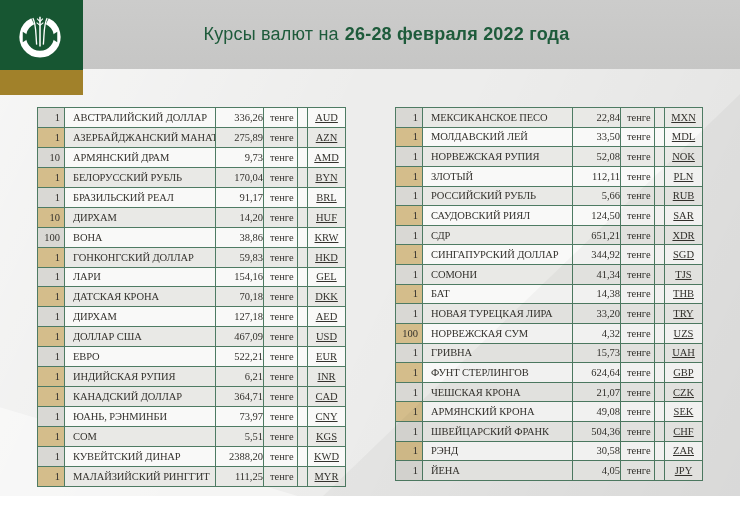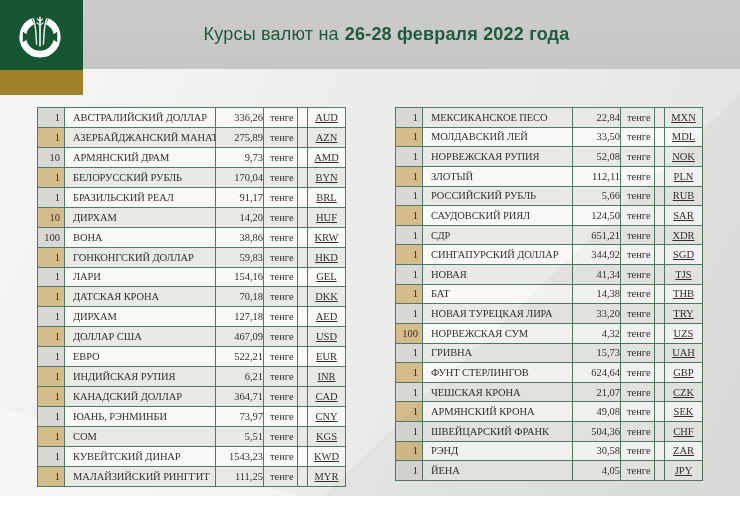--- a/index.html
+++ b/index.html
@@ -234,21 +234,21 @@
           <td class="qty">1</td>
           <td class="name">СОМ</td>
           <td class="rate">5,51</td>
           <td class="unit">тенге</td>
           <td class="gap"></td>
           <td class="code">KGS</td>
         </tr>
         <tr class="r-light q-gray">
           <td class="qty">1</td>
           <td class="name">КУВЕЙТСКИЙ ДИНАР</td>
-          <td class="rate">1543,23</td>
+          <td class="rate">2388,20</td>
           <td class="unit">тенге</td>
           <td class="gap"></td>
           <td class="code">KWD</td>
         </tr>
         <tr class="r-dark q-tan">
           <td class="qty">1</td>
           <td class="name">МАЛАЙЗИЙСКИЙ РИНГГИТ</td>
           <td class="rate">111,25</td>
           <td class="unit">тенге</td>
           <td class="gap"></td>
@@ -326,21 +326,21 @@
         <tr class="r-light q-tan">
           <td class="qty">1</td>
           <td class="name">СИНГАПУРСКИЙ ДОЛЛАР</td>
           <td class="rate">344,92</td>
           <td class="unit">тенге</td>
           <td class="gap"></td>
           <td class="code">SGD</td>
         </tr>
         <tr class="r-dark q-gray">
           <td class="qty">1</td>
-          <td class="name">НОВАЯ</td>
+          <td class="name">СОМОНИ</td>
           <td class="rate">41,34</td>
           <td class="unit">тенге</td>
           <td class="gap"></td>
           <td class="code">TJS</td>
         </tr>
         <tr class="r-light q-tan">
           <td class="qty">1</td>
           <td class="name">БАТ</td>
           <td class="rate">14,38</td>
           <td class="unit">тенге</td>

